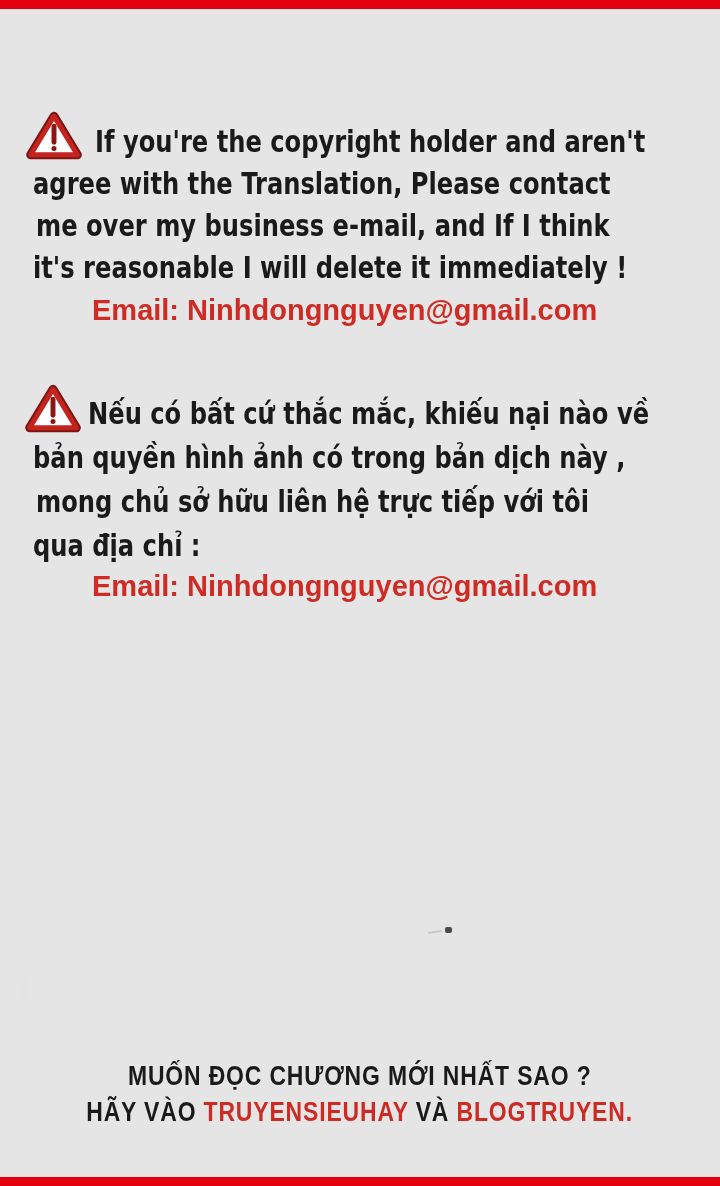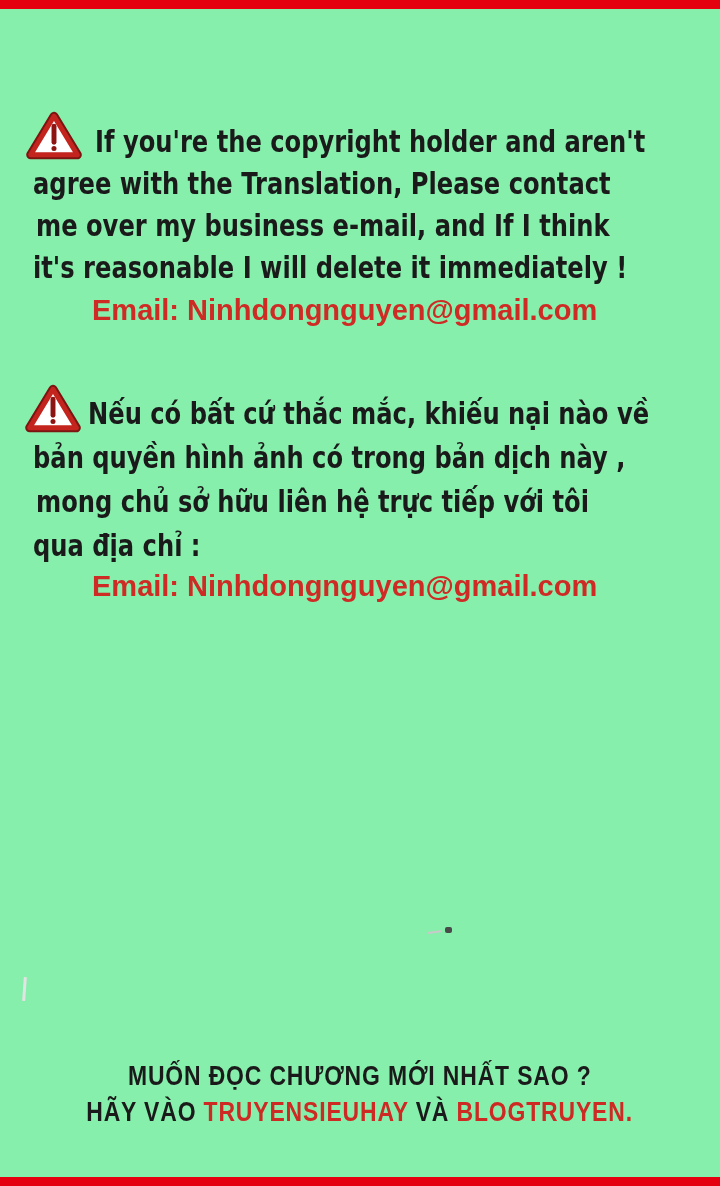--- a/index.html
+++ b/index.html
@@ -1,17 +1,17 @@
 <!DOCTYPE html>
 <html style="--bar-red: #e50010; --text: #1a1a1a; --email-red: #cf2b25; --site-red: #ce2a24; --triangle-outer: #7c1412; --triangle-inner: #c3251e;"><head>
 <meta charset="utf-8">
 <style>
   html,body{margin:0;padding:0;background:#ffffff;}
   #page{
-    position:relative;width:720px;height:1186px;background:#86efac;overflow:hidden;
+    position:relative;width:720px;height:1186px;background:#e5e5e5;overflow:hidden;
     font-family:"DejaVu Sans",sans-serif;
   }
   .edge-bar{position:absolute;left:0;width:720px;height:9px;background:var(--bar-red,#e50010);}
   .edge-bar.top{top:0;}
   .edge-bar.bottom{bottom:0;}
 
   .tri-icon{position:absolute;width:58px;height:52px;}
   #tri-en{left:25px;top:110px;}
   #tri-vi{left:24px;top:383px;}
 

